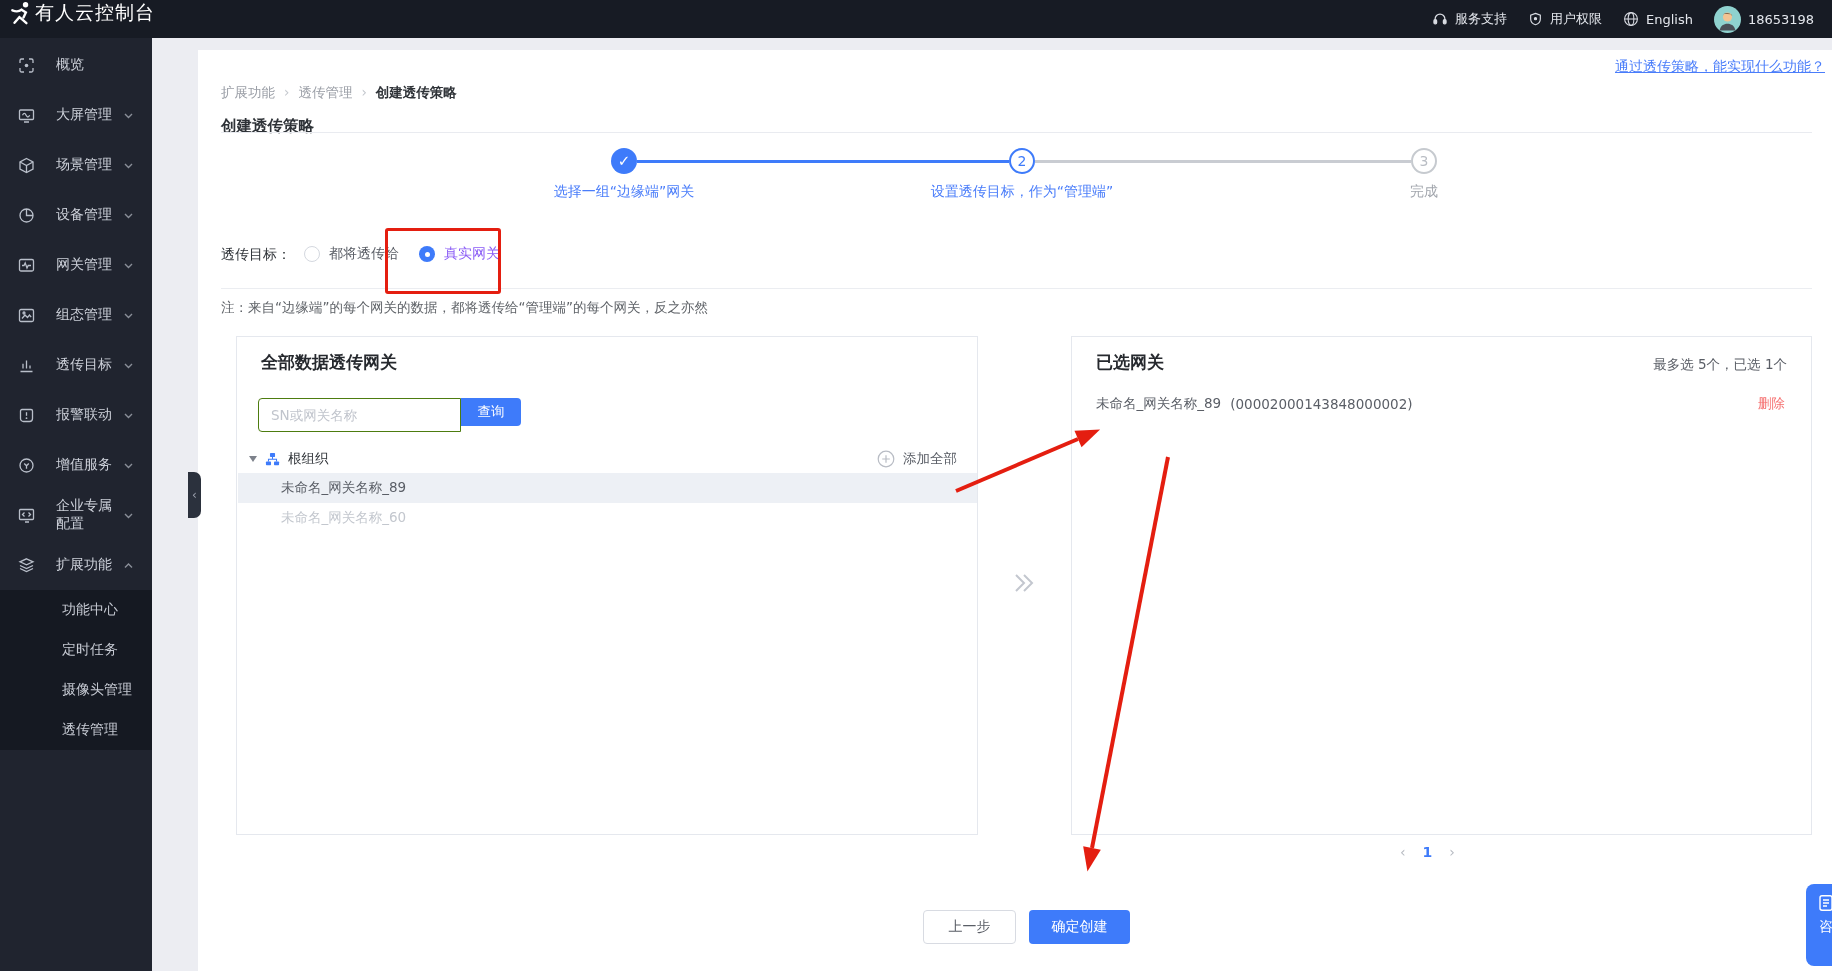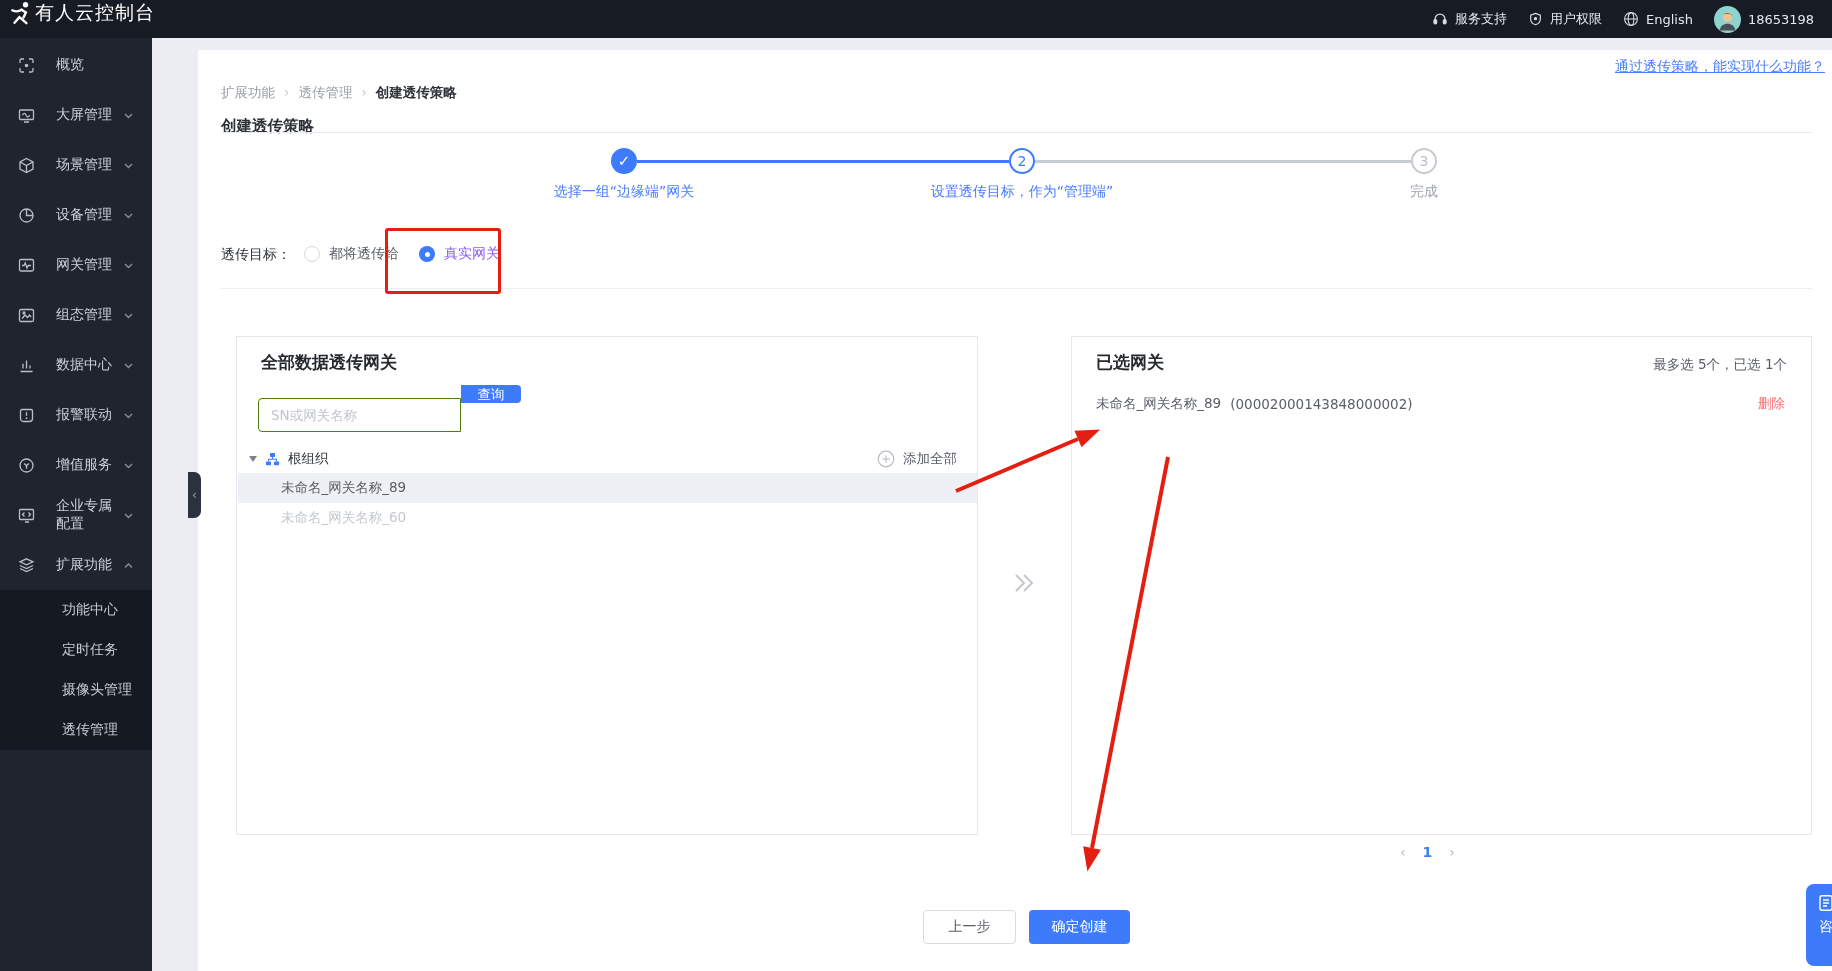--- a/index.html
+++ b/index.html
@@ -63,21 +63,21 @@
 
   
   .panel{position:absolute;top:336px;height:499px;background:#fff;border:1px solid #e5e8ee;box-sizing:border-box;z-index:5;}
   .panel-left{left:236px;width:742px;}
   .panel-right{left:1071px;width:741px;}
   .panel-title{position:absolute;left:24px;top:14px;font-size:17px;font-weight:bold;color:#26292e;}
   .search-input{position:absolute;left:21px;top:61px;width:203px;height:34px;border:1px solid #4d7c0f;
     border-radius:4px 0 0 4px;box-sizing:border-box;padding:0 12px;font-size:13.5px;color:#333;outline:none;
     font-family:"DejaVu Sans","Liberation Sans",sans-serif;}
   .search-input::placeholder{color:#c0c4cc;}
-  .search-btn{position:absolute;left:224px;top:48px;width:60px;height:18px;background:#3e7bfa;color:#fff;border:none;
+  .search-btn{position:absolute;left:224px;top:61px;width:60px;height:28px;background:#3e7bfa;color:#fff;border:none;
     border-radius:0 4px 4px 0;font-size:13.5px;cursor:pointer;font-family:"DejaVu Sans","Liberation Sans",sans-serif;}
   .tree-root{position:absolute;left:12px;top:110px;height:24px;display:flex;align-items:center;gap:8px;font-size:13.5px;color:#2f3338;cursor:pointer;}
   .caret-down{width:0;height:0;border-top:6px solid #7d828b;border-left:4.5px solid transparent;border-right:4.5px solid transparent;}
   .add-all{position:absolute;right:20px;top:110px;height:24px;display:flex;align-items:center;gap:8px;color:#5a5e66;font-size:13.5px;cursor:pointer;}
   .g-row{position:absolute;left:1px;width:739px;height:30px;display:flex;align-items:center;padding-left:43px;
     font-size:13.5px;box-sizing:border-box;cursor:pointer;}
   .g-row.selected{top:136px;background:#edf0f5;color:#5a5e66;}
   .g-row.disabled{top:166px;color:#c3c7ce;}
   .limit{position:absolute;right:24px;top:19px;font-size:13.5px;color:#5a5e66;}
   .sel-row{position:absolute;left:24px;top:58px;display:flex;gap:9px;align-items:center;font-size:13.5px;color:#5a5e66;}
@@ -239,21 +239,21 @@
             <path d="M2 4l3.5 3.5L9 4"></path>
           </svg>
         </span>
     </div>
     <div class="side-item">
       <span class="side-icon">
         <svg viewBox="0 0 17 17" width="17" height="17" fill="none" stroke="#b9bfca" stroke-width="1.3">
           <path d="M2.5 14.5h12M5 11.5V6.8M8.5 11.5V3.5M12 11.5V8.5"></path>
         </svg>
       </span>
-      <span class="lbl">数据中心</span>
+      <span class="lbl">透传目标</span>
       <span>
           <svg width="11" height="11" viewBox="0 0 11 11" fill="none" stroke="#8a8f99" stroke-width="1.4">
             <path d="M2 4l3.5 3.5L9 4"></path>
           </svg>
         </span>
     </div>
     <div class="side-item">
       <span class="side-icon">
         <svg viewBox="0 0 17 17" width="17" height="17" fill="none" stroke="#b9bfca" stroke-width="1.3">
           <path d="M4 2.5h9a1.5 1.5 0 011.5 1.5v7.5a3 3 0 01-3 3h-6a3 3 0 01-3-3V4A1.5 1.5 0 014 2.5z"></path>
@@ -348,20 +348,21 @@
     <span class="radio-dot"></span>
     <span>都将透传给</span>
   </div>
   <div class="radio radio-on" style="left:419px">
     <span class="radio-dot"></span>
     <span>真实网关</span>
   </div>
   <div class="red-box"></div>
   <div class="divider" style="top:288px;background:#ebedf1"></div>
 
+  <div class="note">注：来自“边缘端”的每个网关的数据，都将透传给“管理端”的每个网关，反之亦然</div>
 
   <section class="panel panel-left">
     <div class="panel-title">全部数据透传网关</div>
     <input class="search-input" placeholder="SN或网关名称" style="">
     <button class="search-btn">查询</button>
     <div class="tree-root">
       <span class="caret-down"></span>
       <span>
         <svg width="15" height="15" viewBox="0 0 16 16">
           <rect x="5.3" y="1" width="5.4" height="4.2" rx=".8" fill="#3e7bfa"></rect>

